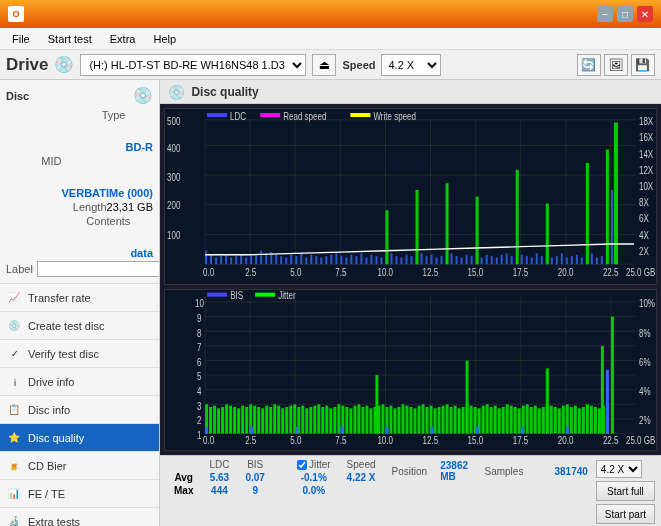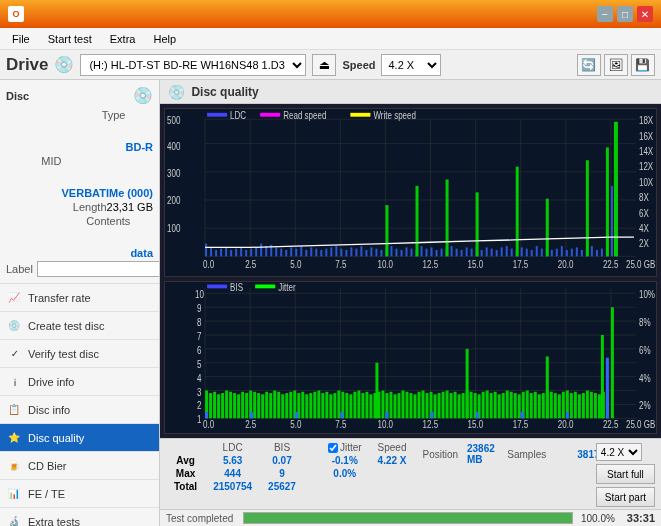--- a/index.html
+++ b/index.html
@@ -573,26 +573,20 @@
               <td>4.22 X</td>
             </tr>
             <tr>
               <td class="black">Max</td>
               <td>444</td>
               <td>9</td>
               <td></td>
               <td>0.0%</td>
               <td></td>
             </tr>
-            <tr>
-              <td class="black">Total</td>
-              <td>2150754</td>
-              <td>25627</td>
-              <td colspan="3"></td>
-            </tr>
           </tbody>
         </table>
 
         <div style="display:flex; gap:3px; min-width:140px; padding-top:2px;">
           <div style="display:flex;align-items:center;gap:4px;font-size:10px;">
             <span style="color:#555;width:50px;">Position</span>
             <span style="color:#0066cc;font-weight:bold;">23862 MB</span>
           </div>
           <div style="display:flex;align-items:center;gap:20px;font-size:10px;">
             <span style="color:#555;width:50px;">Samples</span>
@@ -605,22 +599,14 @@
             <select class="speed-dropdown" style="font-size:10px;height:18px;border:1px solid #aaa;">
               <option>4.2 X</option>
             </select>
           </div>
           <button class="action-btn">Start full</button>
           <button class="action-btn">Start part</button>
         </div>
       </div>
     </div>
 
-    <div class="progressbar-row">
-      <span class="status-text">Test completed</span>
-      <div class="progress-track" style="margin-left:6px;">
-        <div class="progress-fill" style="width:100%;"></div>
-      </div>
-      <span class="progress-text" style="margin-left:4px;">100.0%</span>
-      <span class="time-display" style="margin-left:8px;">33:31</span>
-    </div>
   </div>
 </div>
 
 </body></html>

